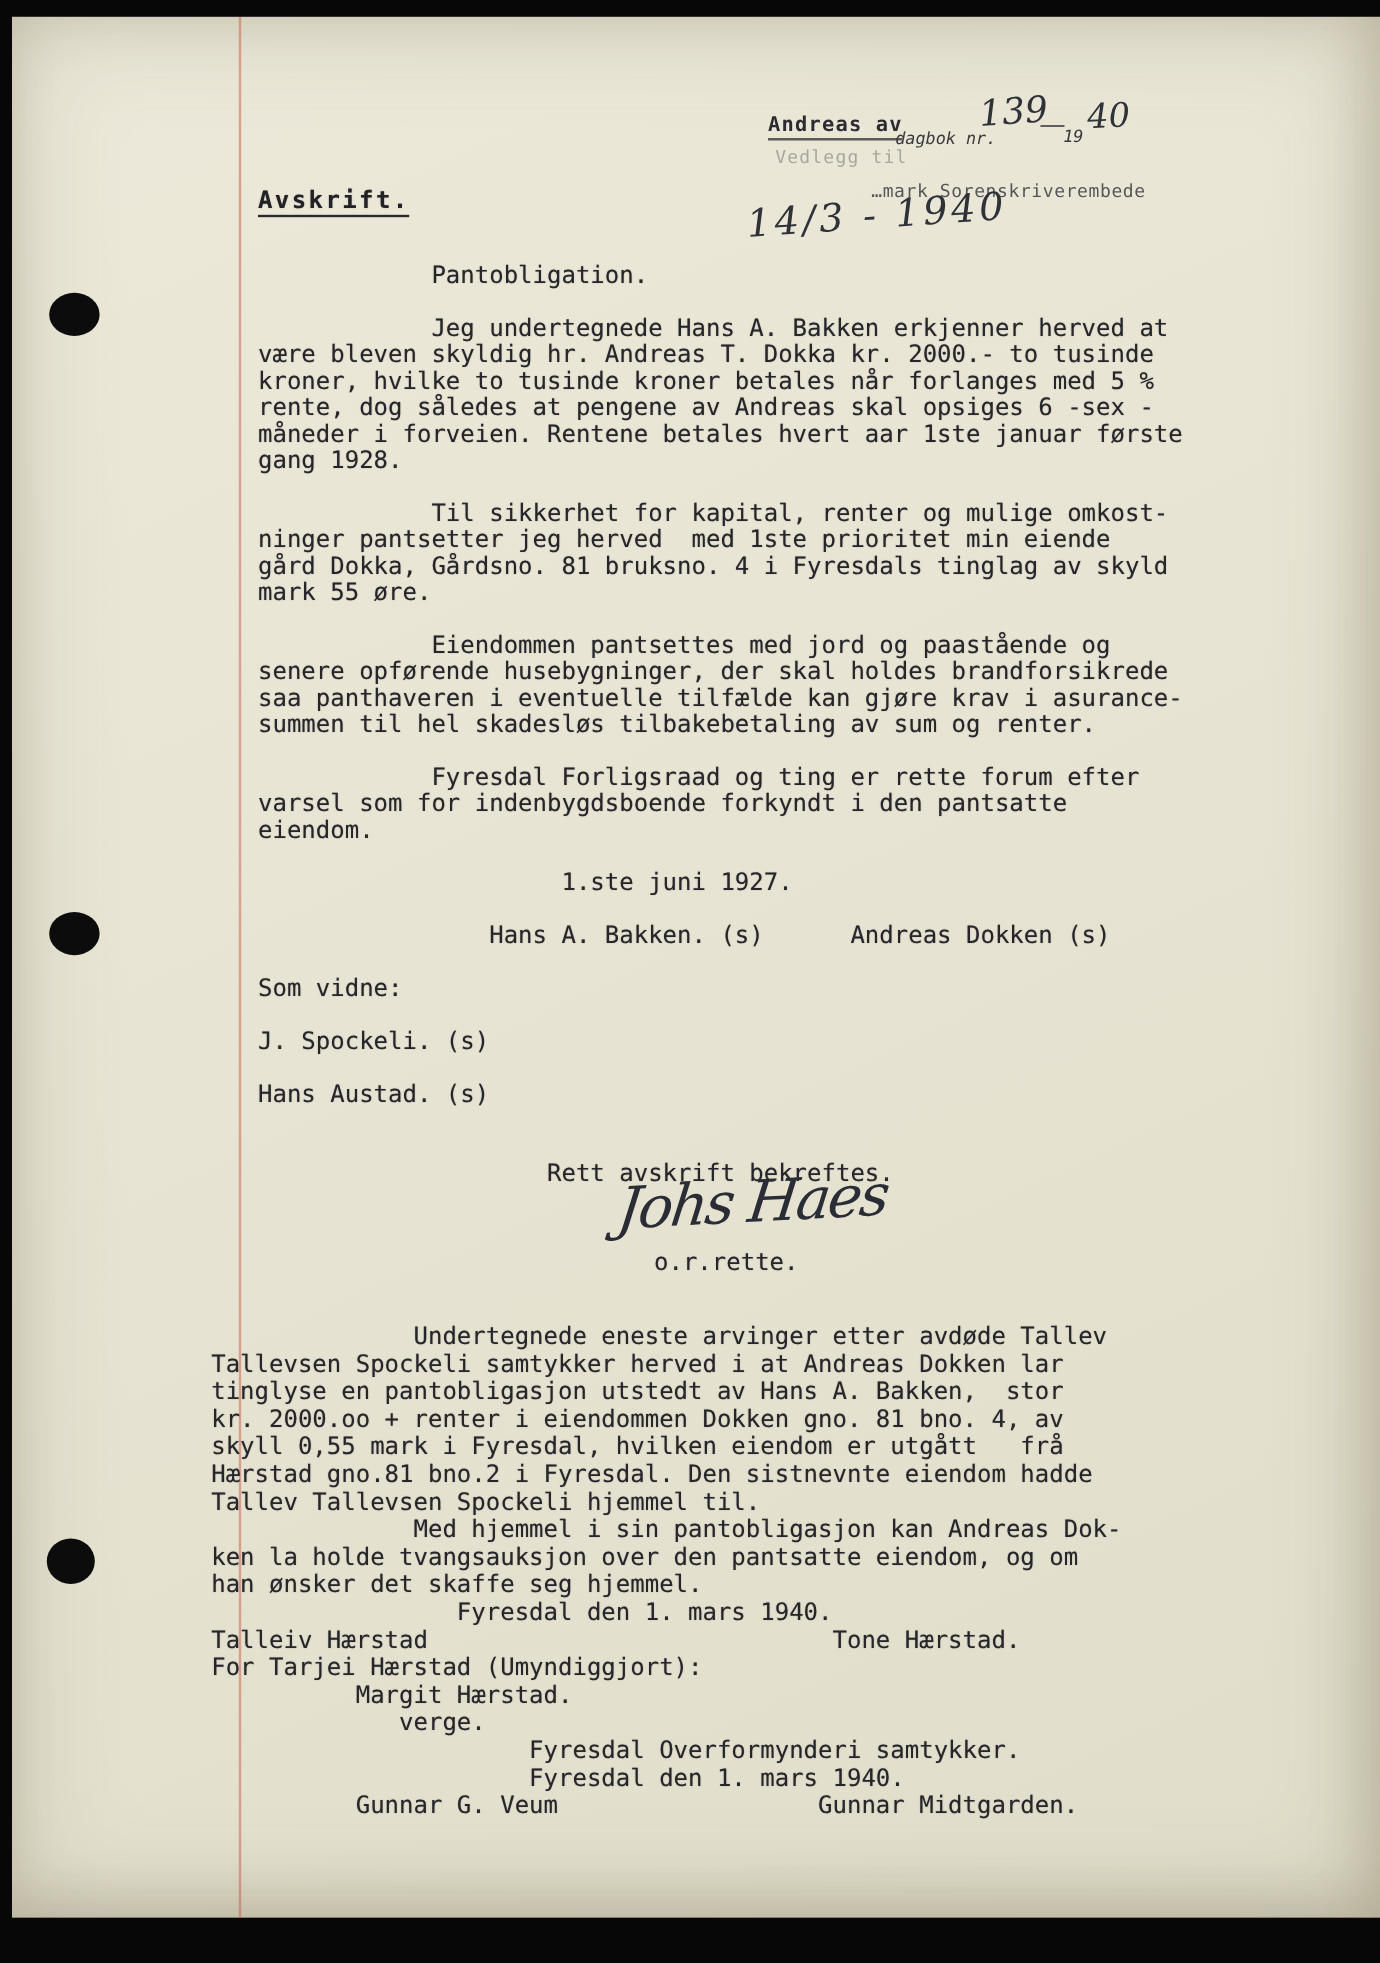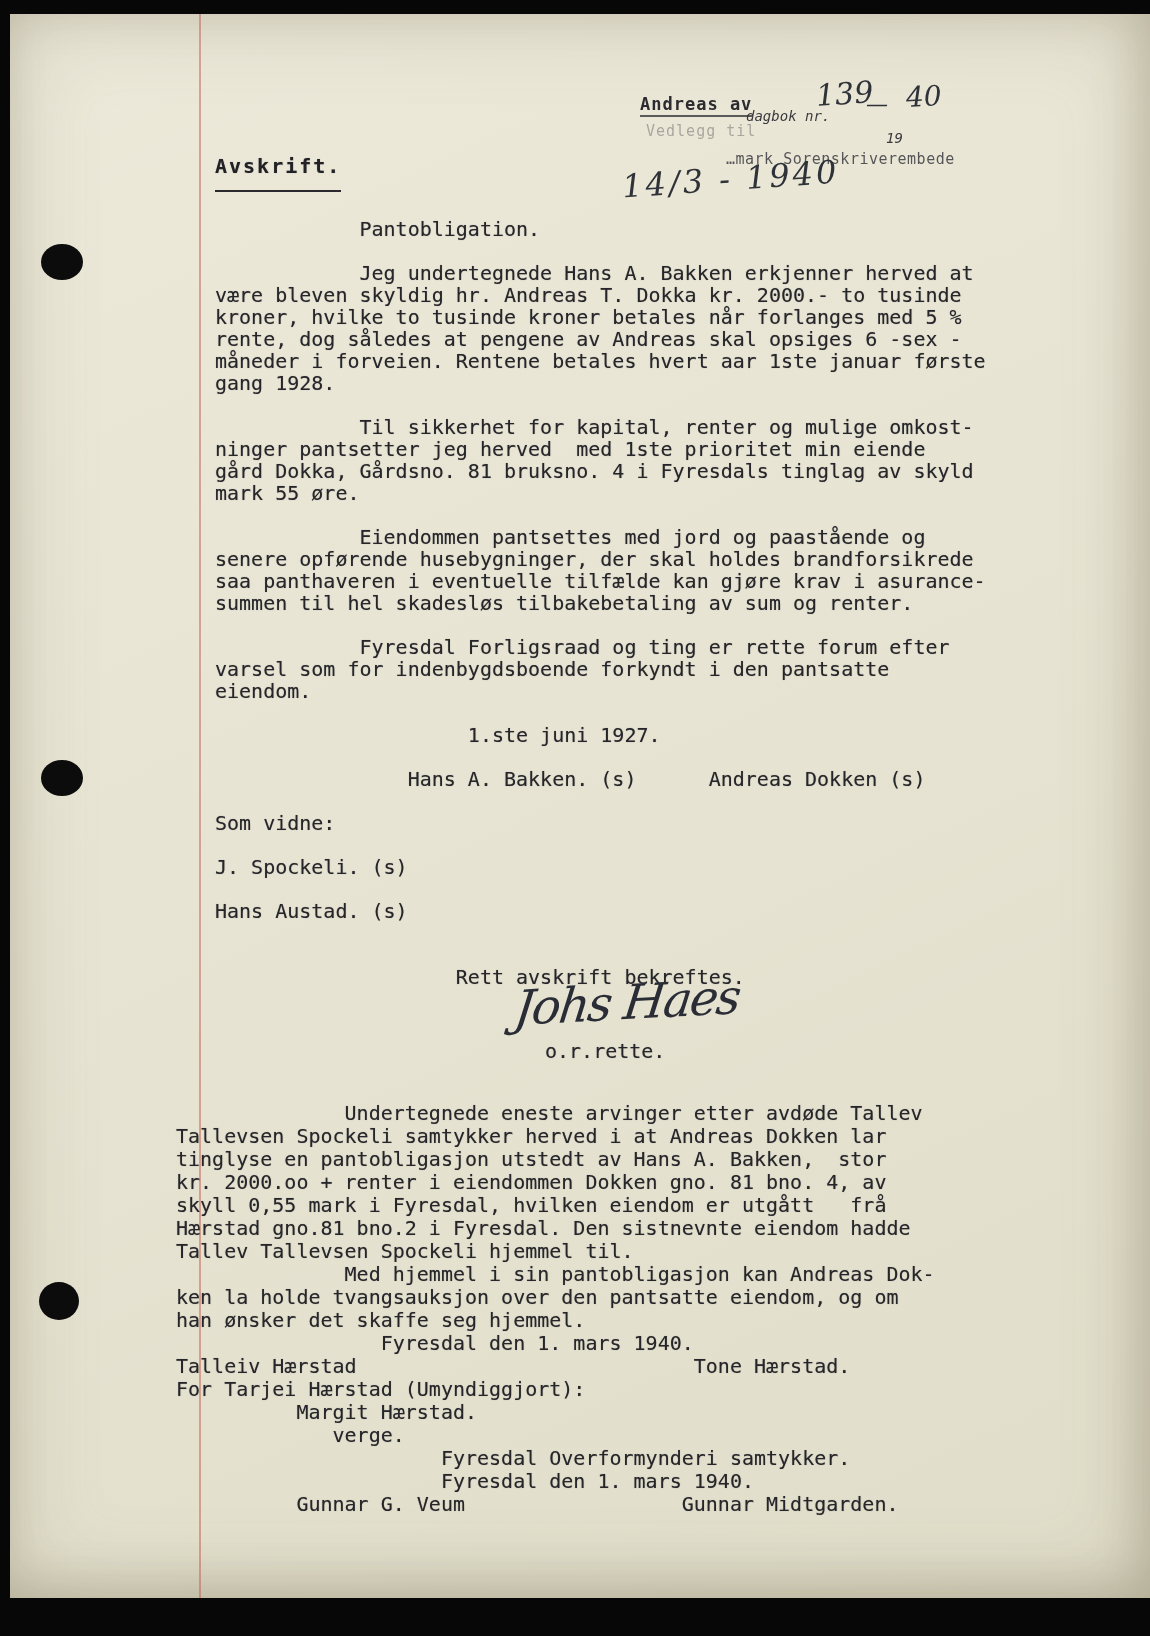--- a/index.html
+++ b/index.html
@@ -43,33 +43,33 @@
   }
   .block1 { left:205px; top:204px; }
   .block2 { left:166px; top:1064px; line-height:23px;margin-top:24px; }
   .corner-heading {
     position:absolute;
     left:205px; top:140px;
     font-size:20px; font-weight:bold;
     letter-spacing:2px;
     color:#222226;
     border-bottom:2px solid #2a2a2e;
-    padding-bottom:12px;
+    padding-bottom:1px;
     text-shadow:0 0 1px rgba(38,38,42,.4);
   }
   .stamp-bold {
     position:absolute; left:630px; top:80px;
     font-size:17px; font-weight:bold; letter-spacing:1px;
     color:#2c2c30;
     border-bottom:2px solid rgba(44,44,48,.75);
     padding-bottom:1px;
   }
   .stamp-small { position:absolute; font-size:14px; color:#3a3a3e;font-style:italic; }
   .stamp-dagbok { left:736px; top:94px; }
-  .stamp-year { left:876px; top:92px;margin-top:24px; }
+  .stamp-year { left:876px; top:92px; }
   .stamp-faint {
     position:absolute; left:636px; top:108px;
     font-size:15px; color:rgba(70,70,72,.4);
     letter-spacing:1px;
     text-align:center;
   }
   .stamp-office {
     position:absolute; left:716px; top:136px;
     font-size:15px; color:#3c3c42; letter-spacing:.5px;
     opacity:.85;

